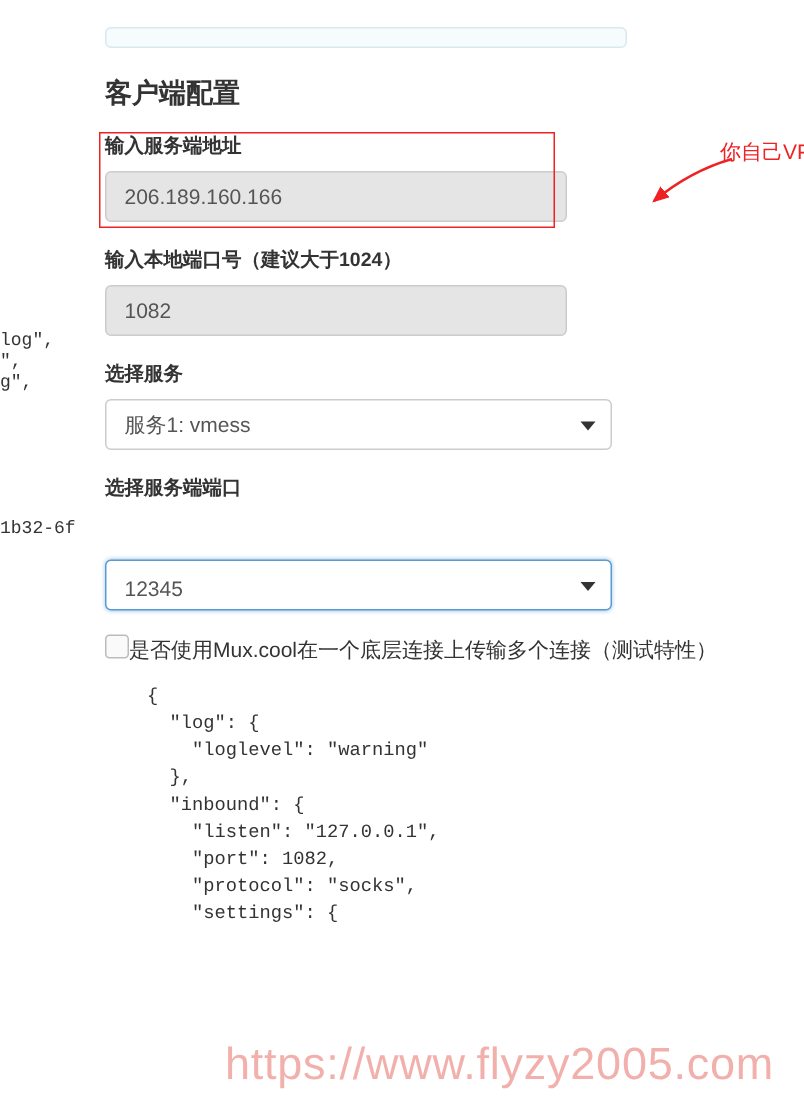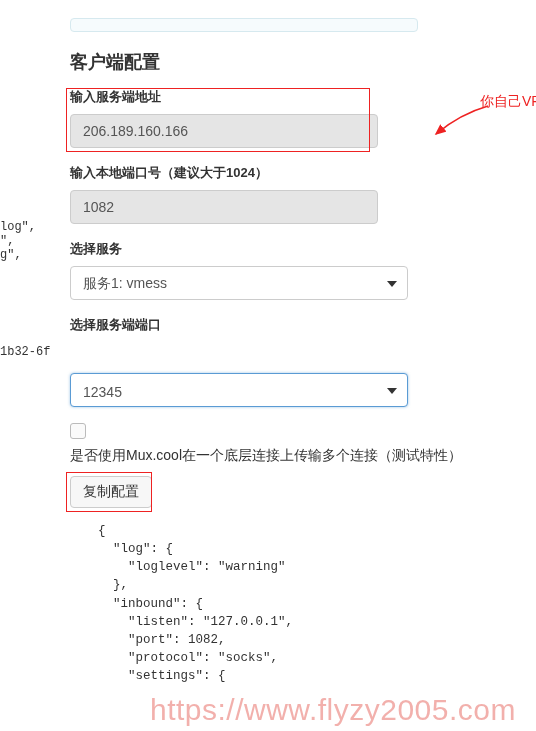--- a/index.html
+++ b/index.html
@@ -104,21 +104,21 @@
       top: 86px;
       pointer-events: none;
     }
     .port-select {
       border: 1px solid #5a9bd4;
       box-shadow: 0 0 3px rgba(90,155,212,0.6);
       margin-top: 39px;
     }
     .checkbox-row {
       display: flex;
-      flex-direction: column;
+      flex-direction: row;
       margin-bottom: 10px;
     }
     .checkbox {
       width: 16px; height: 16px;
       border: 1px solid #bbb;
       border-radius: 3px;
       background: #fafafa;
       margin-bottom: 6px;
     }
     .checkbox-label { font-size: 14px; line-height: 1.5; }
@@ -210,24 +210,20 @@
       <span>12345</span>
       <span class="caret"></span>
     </div>
   </div>
 
   <div class="field-group checkbox-row">
     <div class="checkbox"></div>
     <span class="checkbox-label">是否使用Mux.cool在一个底层连接上传输多个连接（测试特性）</span>
   </div>
 
-  <div class="btn-wrap">
-    <div class="red-box-2"></div>
-    <button class="btn">复制配置</button>
-  </div>
 
   <pre class="config">{
   "log": {
     "loglevel": "warning"
   },
   "inbound": {
     "listen": "127.0.0.1",
     "port": 1082,
     "protocol": "socks",
     "settings": {</pre>

